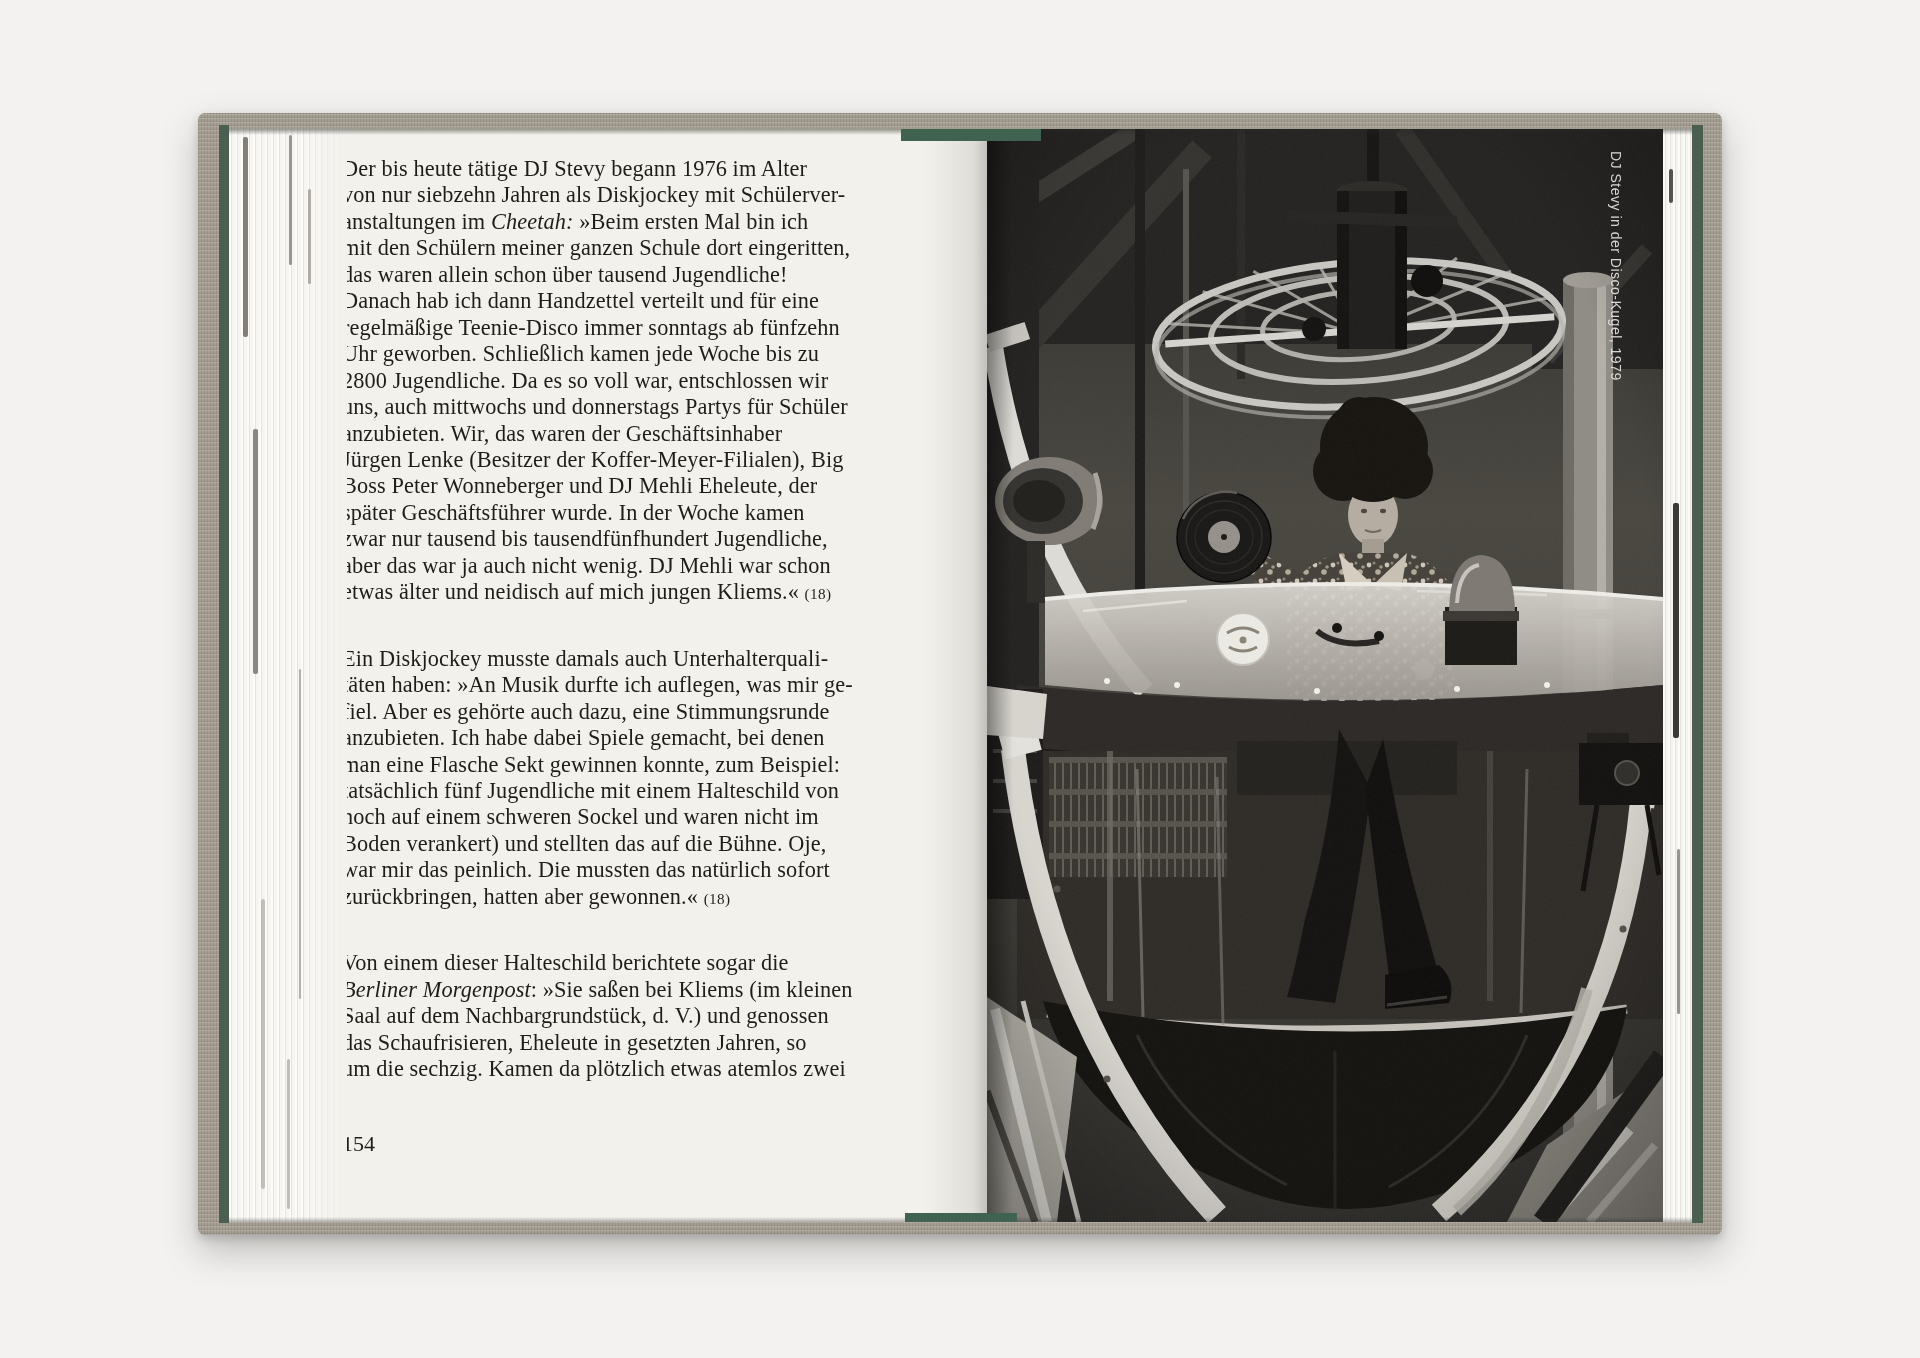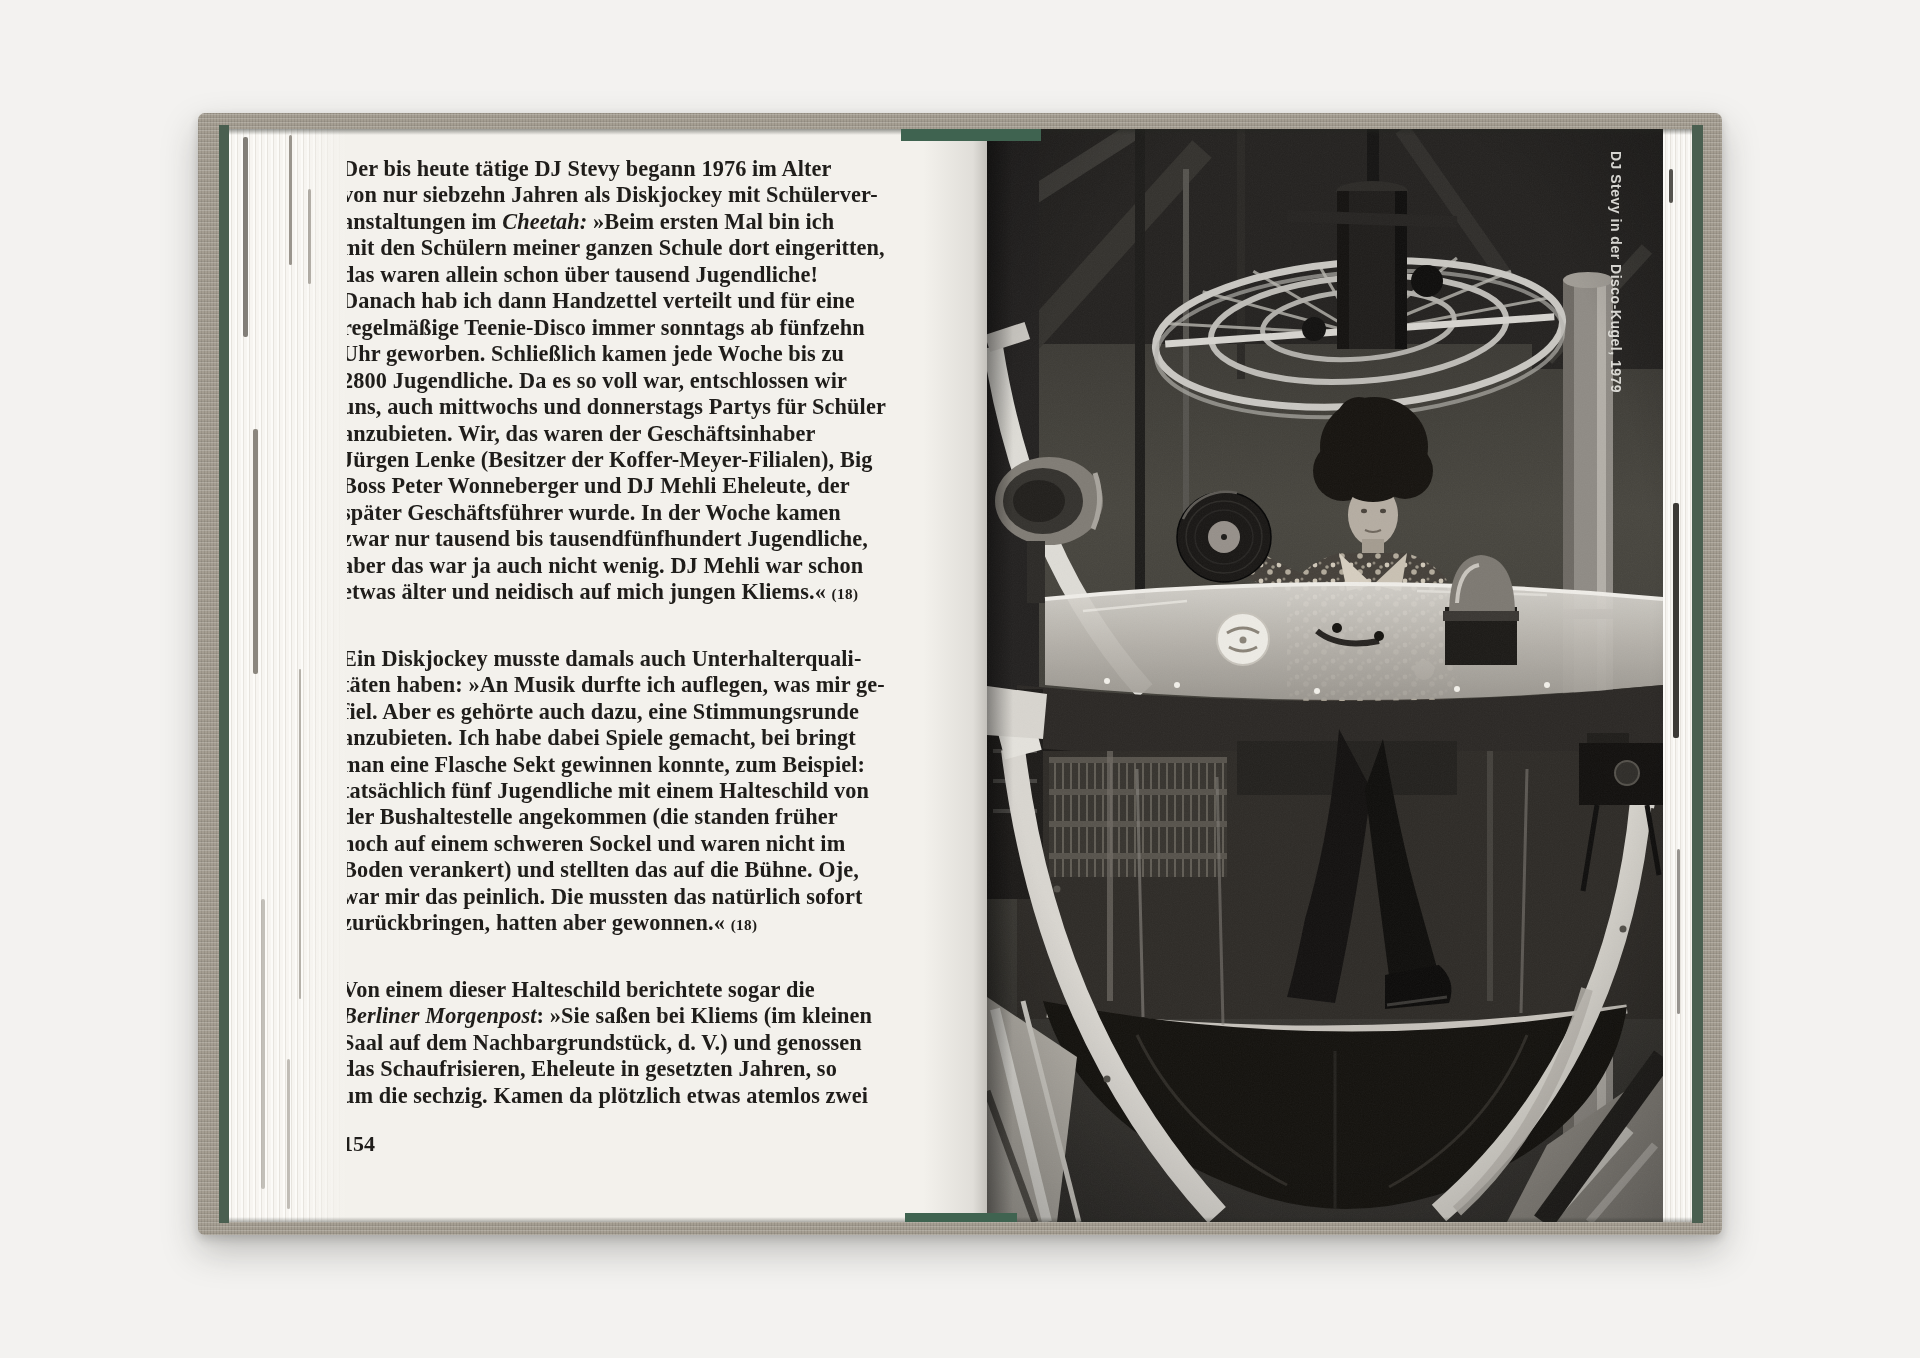--- a/index.html
+++ b/index.html
@@ -2,21 +2,20 @@
 <html style="--backdrop: #f3f2f0; --cover-linen: #a59e92; --cover-green: #4a5f50; --binding-green: #3f6350; --paper: #f3f1ec; --ink: #1f1d1a;"><head>
 <meta charset="utf-8">
 <style>
   * { margin:0; padding:0; box-sizing:border-box; }
   html,body { background:#f3f2f0; }
   #stage {
     position:relative; width:1776px; height:1358px;
     background:var(--backdrop,#f3f2f0);
     overflow:hidden;
     font-family:"Liberation Serif", serif;
-    font-weight:bold;
   }
   
   .book {
     position:absolute; left:198px; top:113px; width:1524px; height:1122px;
     background-color:var(--cover-linen,#a59e92);
     background-image:
       repeating-linear-gradient(0deg, rgba(255,255,255,0.16) 0 1px, rgba(0,0,0,0.06) 1px 2px, transparent 2px 4px),
       repeating-linear-gradient(90deg, rgba(60,55,48,0.12) 0 1px, transparent 1px 3px);
     border-radius:7px;
     box-shadow: 0 16px 36px rgba(40,38,34,0.26), 0 4px 10px rgba(40,38,34,0.18);
@@ -126,24 +125,23 @@
             <div class="line"><span>Boss Peter Wonneberger und DJ Mehli Eheleute, der</span></div>
             <div class="line"><span>später Geschäftsführer wurde. In der Woche kamen</span></div>
             <div class="line"><span>zwar nur tausend bis tausendfünfhundert Jugendliche,</span></div>
             <div class="line"><span>aber das war ja auch nicht wenig. DJ Mehli war schon</span></div>
             <div class="line"><span>etwas älter und neidisch auf mich jungen Kliems.« </span><span class="ref">(18)</span></div>
           </div>
           <div class="para">
             <div class="line"><span>Ein Diskjockey musste damals auch Unterhalterquali-</span></div>
             <div class="line"><span>täten haben: »An Musik durfte ich auflegen, was mir ge-</span></div>
             <div class="line"><span>fiel. Aber es gehörte auch dazu, eine Stimmungsrunde</span></div>
-            <div class="line"><span>anzubieten. Ich habe dabei Spiele gemacht, bei bringt</span></div>
+            <div class="line"><span>anzubieten. Ich habe dabei Spiele gemacht, bei denen</span></div>
             <div class="line"><span>man eine Flasche Sekt gewinnen konnte, zum Beispiel:</span></div>
             <div class="line"><span>tatsächlich fünf Jugendliche mit einem Halteschild von</span></div>
-            <div class="line"><span>der Bushaltestelle angekommen (die standen früher</span></div>
             <div class="line"><span>noch auf einem schweren Sockel und waren nicht im</span></div>
             <div class="line"><span>Boden verankert) und stellten das auf die Bühne. Oje,</span></div>
             <div class="line"><span>war mir das peinlich. Die mussten das natürlich sofort</span></div>
             <div class="line"><span>zurückbringen, hatten aber gewonnen.« </span><span class="ref">(18)</span></div>
           </div>
           <div class="para">
             <div class="line"><span>Von einem dieser Halteschild berichtete sogar die</span></div>
             <div class="line"><span class="it">Berliner Morgenpost</span><span>: »Sie saßen bei Kliems (im kleinen</span></div>
             <div class="line"><span>Saal auf dem Nachbargrundstück, d. V.) und genossen</span></div>
             <div class="line"><span>das Schaufrisieren, Eheleute in gesetzten Jahren, so</span></div>

